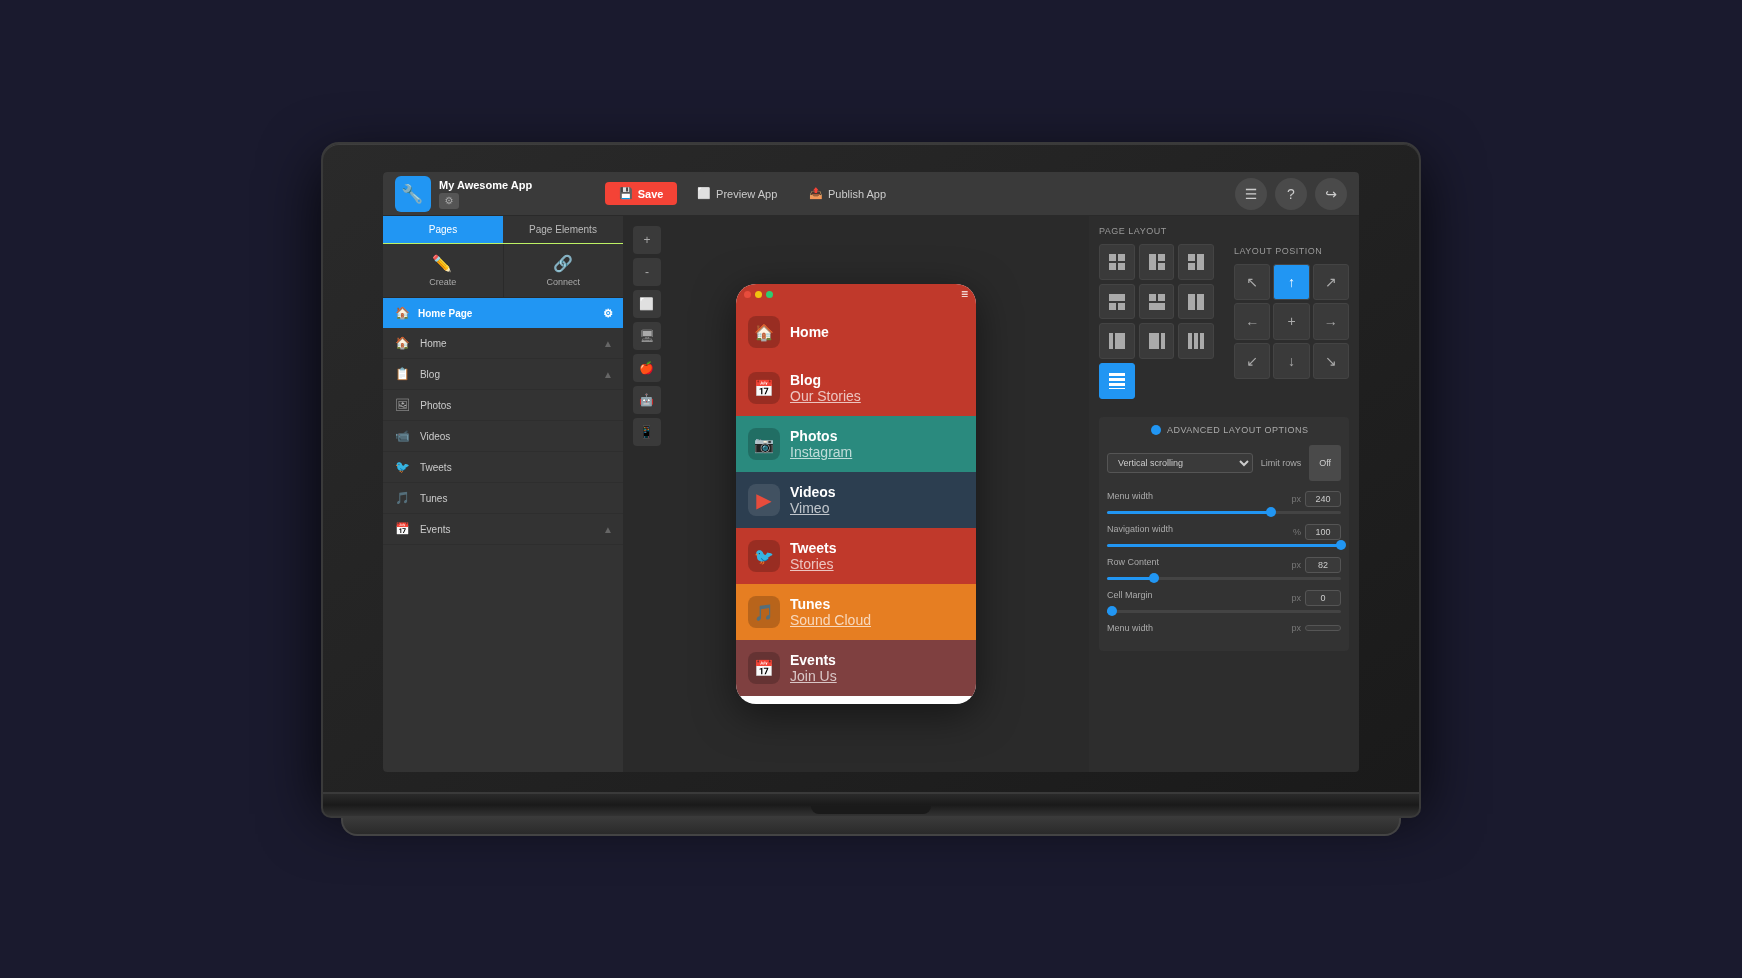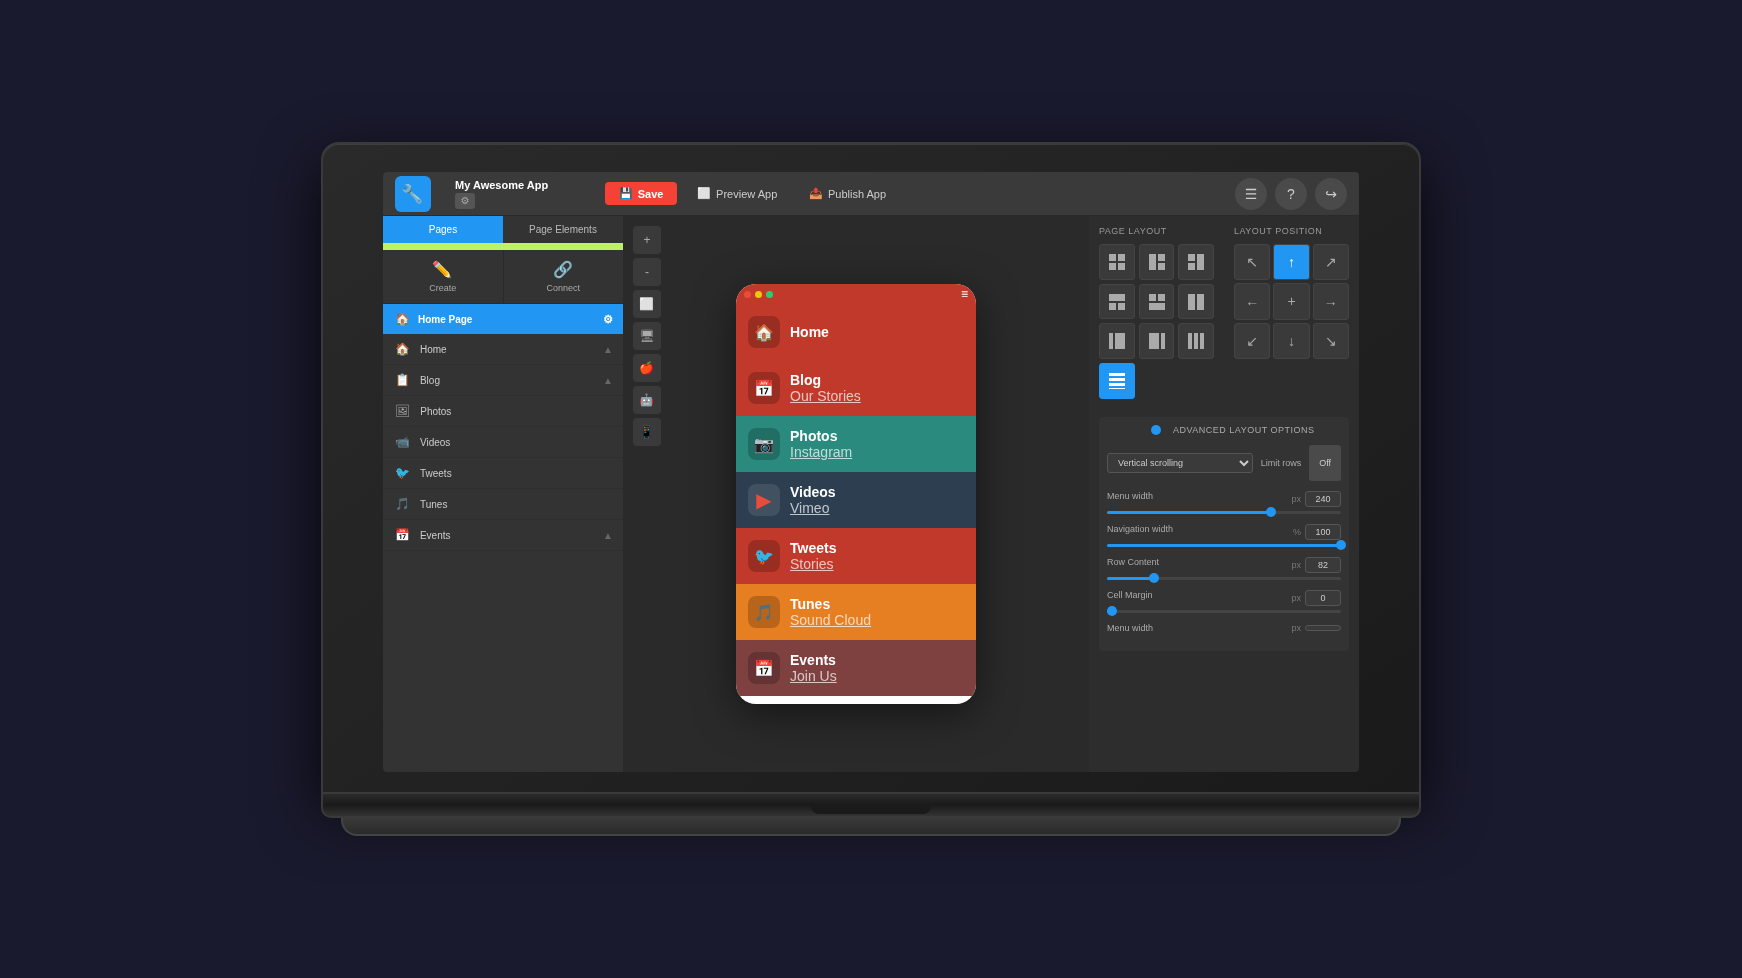--- a/index.html
+++ b/index.html
@@ -62,21 +62,20 @@
       display: flex;
       align-items: center;
       justify-content: center;
       color: white;
       font-size: 18px;
     }
 
     .brand-info {
       display: flex;
       flex-direction: column;
-      margin-left: 16px;
     }
 
     .brand-title {
       color: #ffffff;
       font-size: 11px;
       font-weight: 600;
     }
 
     .brand-settings {
       width: 20px;
@@ -157,21 +156,21 @@
     .sidebar {
       width: 240px;
       background: #333;
       flex-shrink: 0;
       display: flex;
       flex-direction: column;
     }
 
     .sidebar-tabs {
       display: flex;
-      border-bottom: 7px solid #bef264;
+      border-bottom: 1px solid #bef264;
       align-items: flex-end;
     }
 
     .sidebar-tab {
       flex: 1;
       padding: 8px 0;
       text-align: center;
       font-size: 10px;
       cursor: pointer;
       color: #bbb;
@@ -475,21 +474,21 @@
     .advanced-section {
       background: #333;
       border-radius: 4px;
       padding: 8px;
       margin-top: 8px;
     }
 
     .advanced-header {
       display: flex;
       align-items: center;
-      gap: 12px;
+      gap: 6px;
       margin-bottom: 10px;
       padding-left: 44px;
     }
 
     .advanced-dot {
       width: 10px;
       height: 10px;
       background: #2196F3;
       border-radius: 50%;
     }
@@ -586,20 +585,21 @@
       border-radius: 50%;
       position: absolute;
       right: -5px;
       top: -3.5px;
     }
 
     .two-col-panels {
       display: flex;
       gap: 20px;
       margin-bottom: 8px;
+      align-items: center;
     }
 
     .panel-col {
       flex: 1;
     }
 
     .laptop-base {
       background: linear-gradient(180deg, #2a2a2a 0%, #1a1a1a 50%, #333 100%);
       height: 24px;
       border-radius: 0 0 10px 10px;

